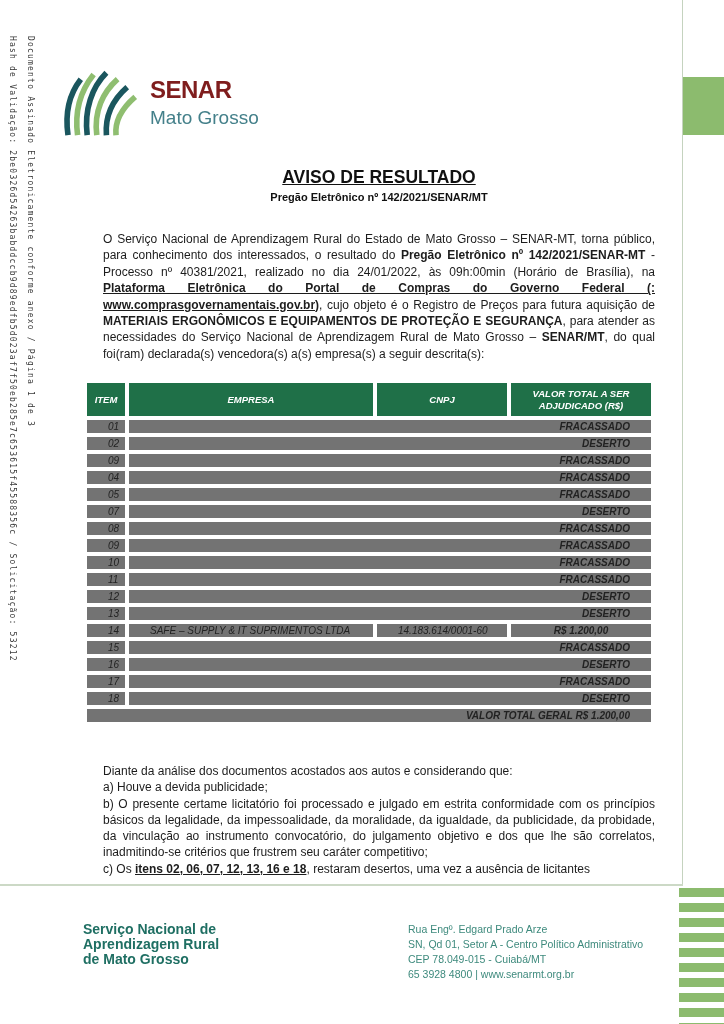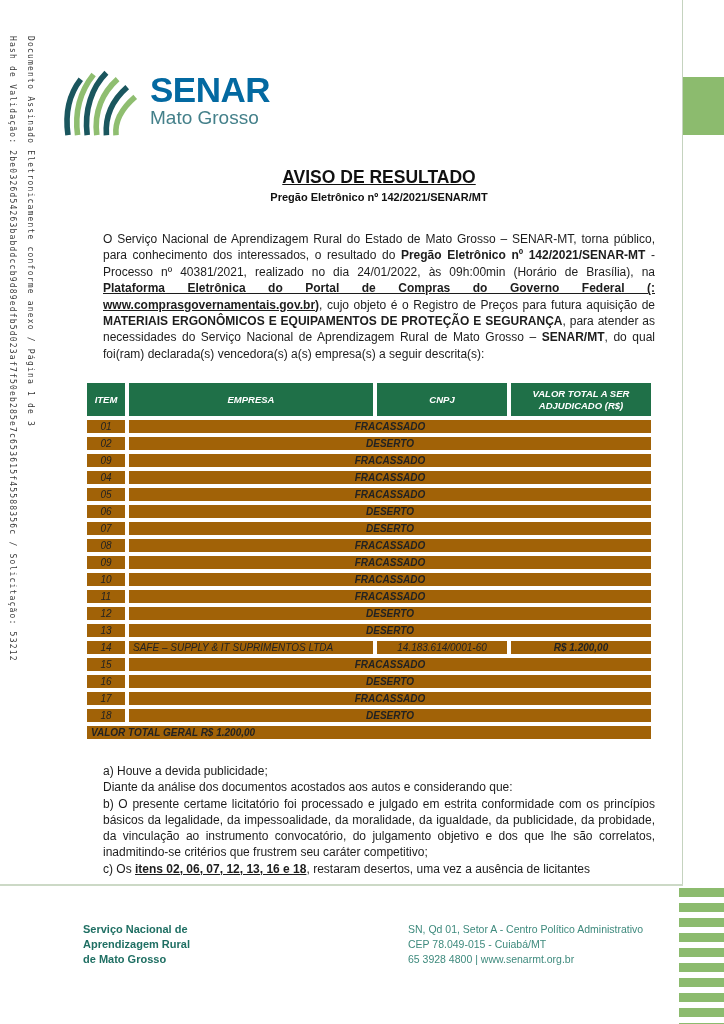--- a/index.html
+++ b/index.html
@@ -15,21 +15,21 @@
     font-family:"DejaVu Sans Mono", monospace;
     font-size:8px; letter-spacing:1.2px; color:#3a3a3a; white-space:nowrap;
   }
   .sidebar-line.l1 { left:26px; }
   .sidebar-line.l2 { left:8px; }
 
   
   .logo { position:absolute; left:60px; top:62px; display:flex; align-items:center; }
   .logo svg { display:block; }
   .logo-text { margin-left:10px; }
-  .logo-name { font-size:35px; font-weight:bold; color:#0369a1; letter-spacing:-0.5px; line-height:34px; }
+  .logo-name { font-size:24px; font-weight:bold; color:#7f1d1d; letter-spacing:-0.5px; line-height:34px; }
   .logo-sub  { font-size:19px; color:#44808a; line-height:20px; margin-top:1px; }
 
   
   .title { position:absolute; left:103px; top:167px; width:552px; text-align:center; font-weight:bold; color:#111; }
   .t1 { font-size:17.5px; text-decoration:underline; }
   .t2 { font-size:11px; margin-top:3px; }
 
   
   .intro {
     position:absolute; left:103px; top:231px; width:552px; margin:0;
@@ -42,38 +42,38 @@
   table.results {
     position:absolute; left:83px; top:379px; width:572px;
     border-collapse:separate; border-spacing:4px; table-layout:fixed;
   }
   table.results th {
     background:#1f7048; color:#ffffff; font-weight:bold; font-style:italic;
     font-size:9.5px; line-height:11.5px; text-align:center; vertical-align:middle;
     padding:5px 2px;
   }
   table.results td {
-    background:#a16207; font-style:italic; font-size:10px; color:#222;
-    height:13px; line-height:13px; padding:0 4px; overflow:hidden; white-space:nowrap;
+    background:#737373; font-style:italic; font-size:10px; color:#222;
+    height:13px; line-height:13px; padding:0 21px; overflow:hidden; white-space:nowrap;
   }
   td.item    { text-align:center; }
-  td.status  { text-align:center; font-weight:bold; }
+  td.status  { text-align:right; font-weight:bold; }
   td.empresa { text-align:left;margin-top:12px; }
   td.cnpj    { text-align:center; }
   td.valor   { text-align:center; font-weight:bold; }
-  td.total   { text-align:left; font-weight:bold; }
+  td.total   { text-align:right; font-weight:bold; }
 
   
   .analysis { position:absolute; left:103px; top:763px; width:552px; font-size:12px; line-height:16.3px; }
   .analysis p { margin:0; }
   .analysis p.just { text-align:justify; }
 
   
   .footer-divider { position:absolute; left:0; top:884px; width:683px; height:2px; background:#ccd9c6; }
-  .footer-left  { position:absolute; left:83px;  top:922px; font-size:11px; font-weight:bold; color:#1f6f63; line-height:15px; }
+  .footer-left  { position:absolute; left:83px;  top:922px; font-size:14px; font-weight:bold; color:#1f6f63; line-height:15px; }
   .footer-right { position:absolute; left:408px; top:922px; font-size:10.5px; color:#3e8a7d; line-height:15px; }
 
   
   .edge-line    { position:absolute; left:682px; top:0; width:1px; height:884px; background:#c5d3bf; }
   .edge-block   { position:absolute; left:683px; top:77px; width:41px; height:58px; background:#8cbb6e; }
   .edge-stripes { position:absolute; left:679px; top:888px; width:45px; height:136px;
                   background:repeating-linear-gradient(to bottom, #8cbb6e 0 9px, #ffffff 9px 15px); }
 </style>
 </head>
 <body>
@@ -135,24 +135,20 @@
         </tr>
         <tr>
           <td class="item">04</td>
           <td class="status" colspan="3">FRACASSADO</td>
         </tr>
         <tr>
           <td class="item">05</td>
           <td class="status" colspan="3">FRACASSADO</td>
         </tr>
         <tr>
-          <td class="item">06</td>
-          <td class="status" colspan="3">DESERTO</td>
-        </tr>
-        <tr>
           <td class="item">07</td>
           <td class="status" colspan="3">DESERTO</td>
         </tr>
         <tr>
           <td class="item">08</td>
           <td class="status" colspan="3">FRACASSADO</td>
         </tr>
         <tr>
           <td class="item">09</td>
           <td class="status" colspan="3">FRACASSADO</td>
@@ -195,35 +191,36 @@
           <td class="item">18</td>
           <td class="status" colspan="3">DESERTO</td>
         </tr>
         <tr>
           <td class="total" colspan="4">VALOR TOTAL GERAL R$ 1.200,00</td>
         </tr>
       </tbody>
   </table>
 
   <div class="analysis">
+    <p>Diante da análise dos documentos acostados aos autos e considerando que:</p>
     <p>a)  Houve a devida publicidade;</p>
-    <p>Diante da análise dos documentos acostados aos autos e considerando que:</p>
     <p class="just">b) O presente certame licitatório foi processado e julgado em estrita conformidade com os princípios básicos da legalidade, da impessoalidade, da moralidade, da igualdade, da publicidade, da probidade, da vinculação ao instrumento convocatório, do julgamento objetivo e dos que lhe são correlatos, inadmitindo-se critérios que frustrem seu caráter competitivo;</p>
     <p><span class="">c)  Os </span><span class="seg-b seg-u">itens 02, 06, 07, 12, 13, 16 e 18</span><span class="">, restaram desertos, uma vez a ausência de licitantes</span></p>
   </div>
 
   <div class="footer-divider"></div>
 
   <div class="footer-left">
     <div>Serviço Nacional de</div>
     <div>Aprendizagem Rural</div>
     <div>de Mato Grosso</div>
   </div>
 
   <div class="footer-right">
+    <div>Rua Engº. Edgard Prado Arze</div>
     <div>SN, Qd 01, Setor A - Centro Político Administrativo</div>
     <div>CEP 78.049-015 - Cuiabá/MT</div>
     <div>65 3928 4800 | www.senarmt.org.br</div>
   </div>
 
   <div class="edge-line"></div>
   <div class="edge-block"></div>
   <div class="edge-stripes"></div>
 
 </div>

